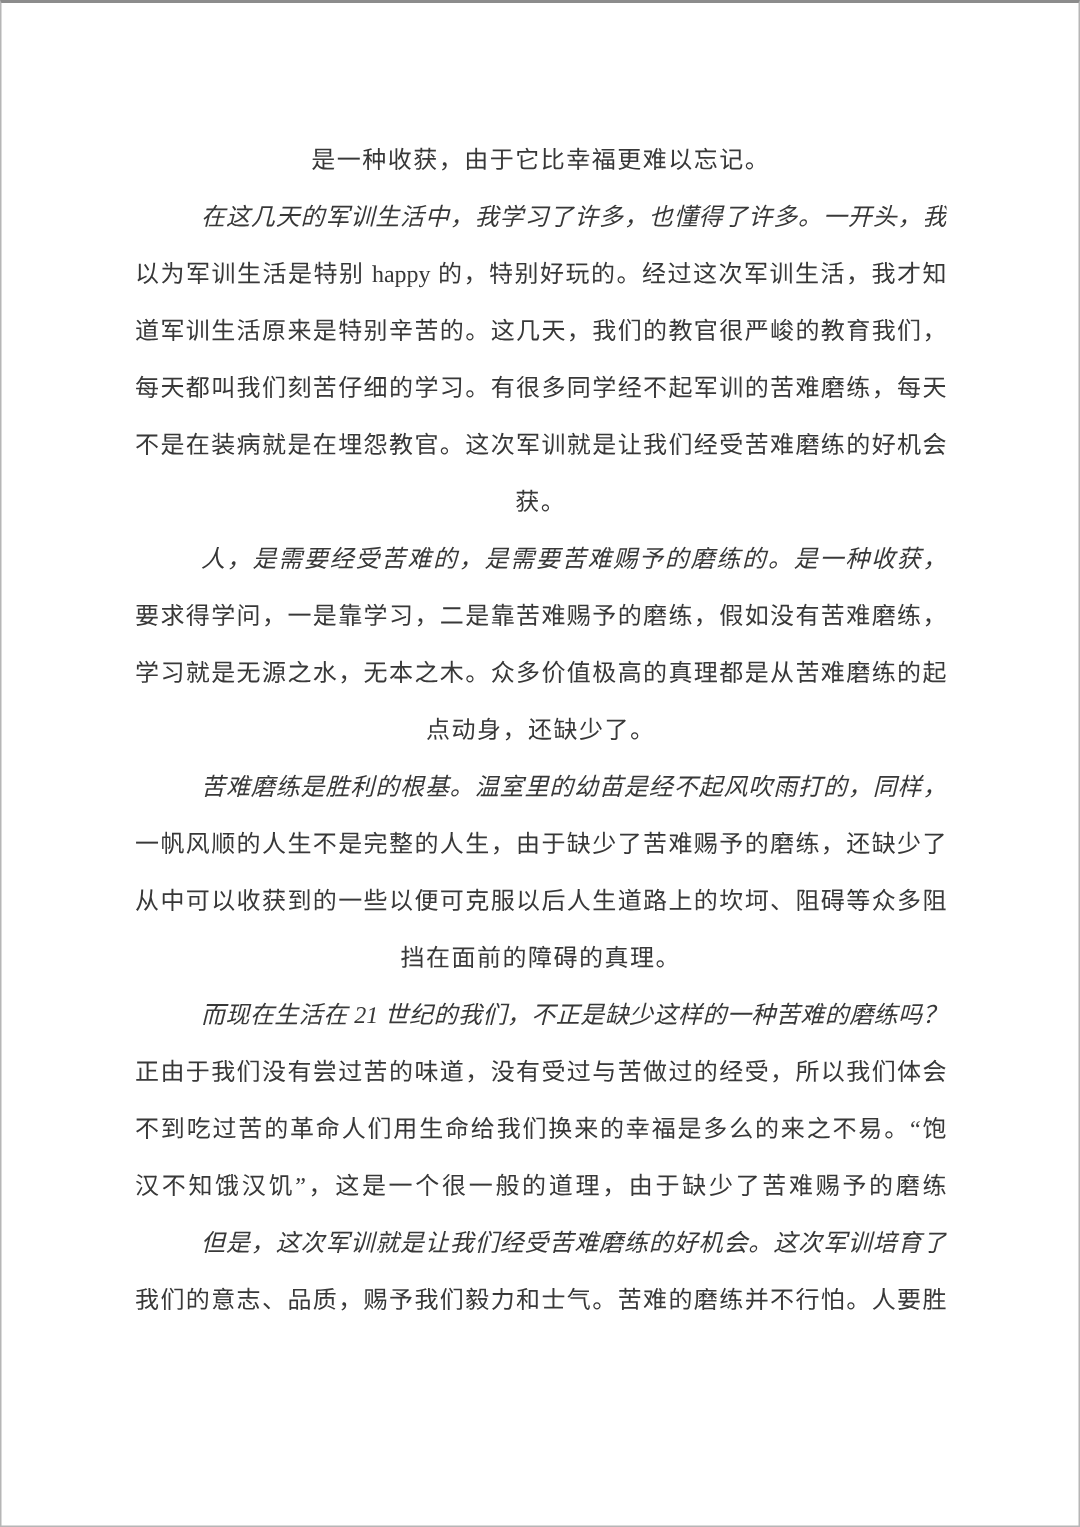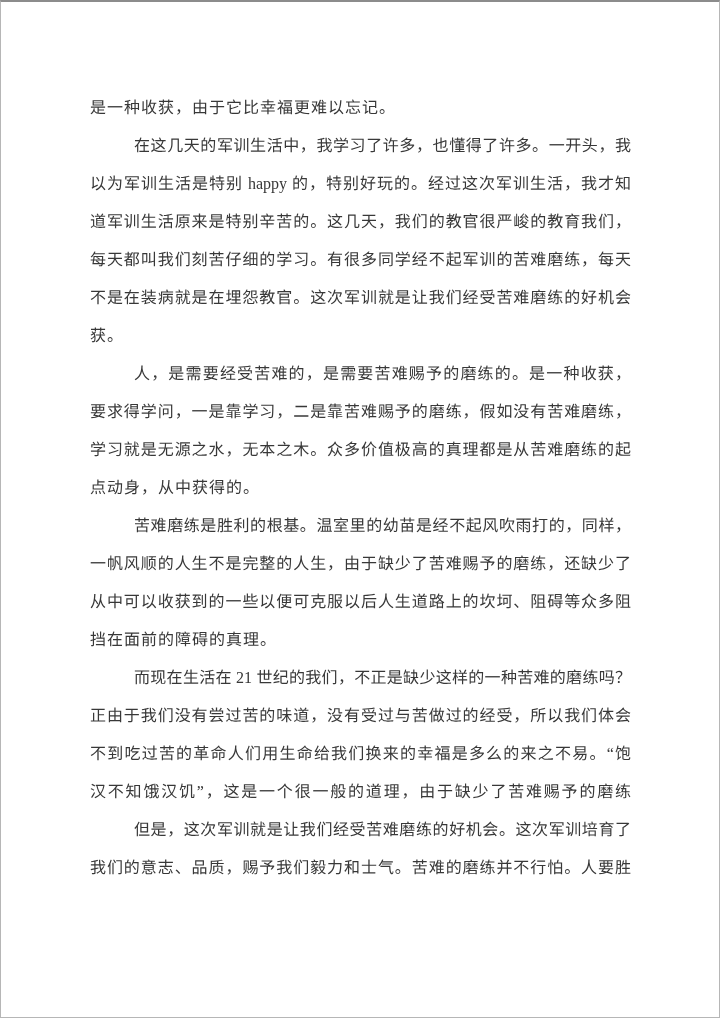--- a/index.html
+++ b/index.html
@@ -38,25 +38,26 @@
     overflow: hidden;
     white-space: normal;
   }
   .line.justify {
     text-align: justify;
     text-align-last: justify;
     text-justify: inter-character;
     letter-spacing: 0;
   }
   .line.left {
-    text-align: left;
+    text-align: center;
     letter-spacing: 1px;
   }
   .line.indent {
     text-indent: 44px;
+    font-style: italic;
   }
 </style>
 </head>
 <body>
 
 <div class="page" style="background: rgb(255, 255, 255); border-color: rgb(140, 140, 140) rgb(182, 182, 182) rgb(182, 182, 182);">
   <div class="text-column" style="color: rgb(56, 56, 56);">
       <div class="paragraph">
         <div class="line left">是一种收获，由于它比幸福更难以忘记。</div>
       </div>
@@ -65,21 +66,21 @@
         <div class="line justify">以为军训生活是特别 happy 的，特别好玩的。经过这次军训生活，我才知</div>
         <div class="line justify">道军训生活原来是特别辛苦的。这几天，我们的教官很严峻的教育我们，</div>
         <div class="line justify">每天都叫我们刻苦仔细的学习。有很多同学经不起军训的苦难磨练，每天</div>
         <div class="line justify">不是在装病就是在埋怨教官。这次军训就是让我们经受苦难磨练的好机会</div>
         <div class="line left">获。</div>
       </div>
       <div class="paragraph">
         <div class="line justify indent">人，是需要经受苦难的，是需要苦难赐予的磨练的。是一种收获，</div>
         <div class="line justify">要求得学问，一是靠学习，二是靠苦难赐予的磨练，假如没有苦难磨练，</div>
         <div class="line justify">学习就是无源之水，无本之木。众多价值极高的真理都是从苦难磨练的起</div>
-        <div class="line left">点动身，从中获得的。</div>
+        <div class="line left">点动身，还缺少了。</div>
       </div>
       <div class="paragraph">
         <div class="line justify indent">苦难磨练是胜利的根基。温室里的幼苗是经不起风吹雨打的，同样，</div>
         <div class="line justify">一帆风顺的人生不是完整的人生，由于缺少了苦难赐予的磨练，还缺少了</div>
         <div class="line justify">从中可以收获到的一些以便可克服以后人生道路上的坎坷、阻碍等众多阻</div>
         <div class="line left">挡在面前的障碍的真理。</div>
       </div>
       <div class="paragraph">
         <div class="line justify indent">而现在生活在 21 世纪的我们，不正是缺少这样的一种苦难的磨练吗？</div>
         <div class="line justify">正由于我们没有尝过苦的味道，没有受过与苦做过的经受，所以我们体会</div>

